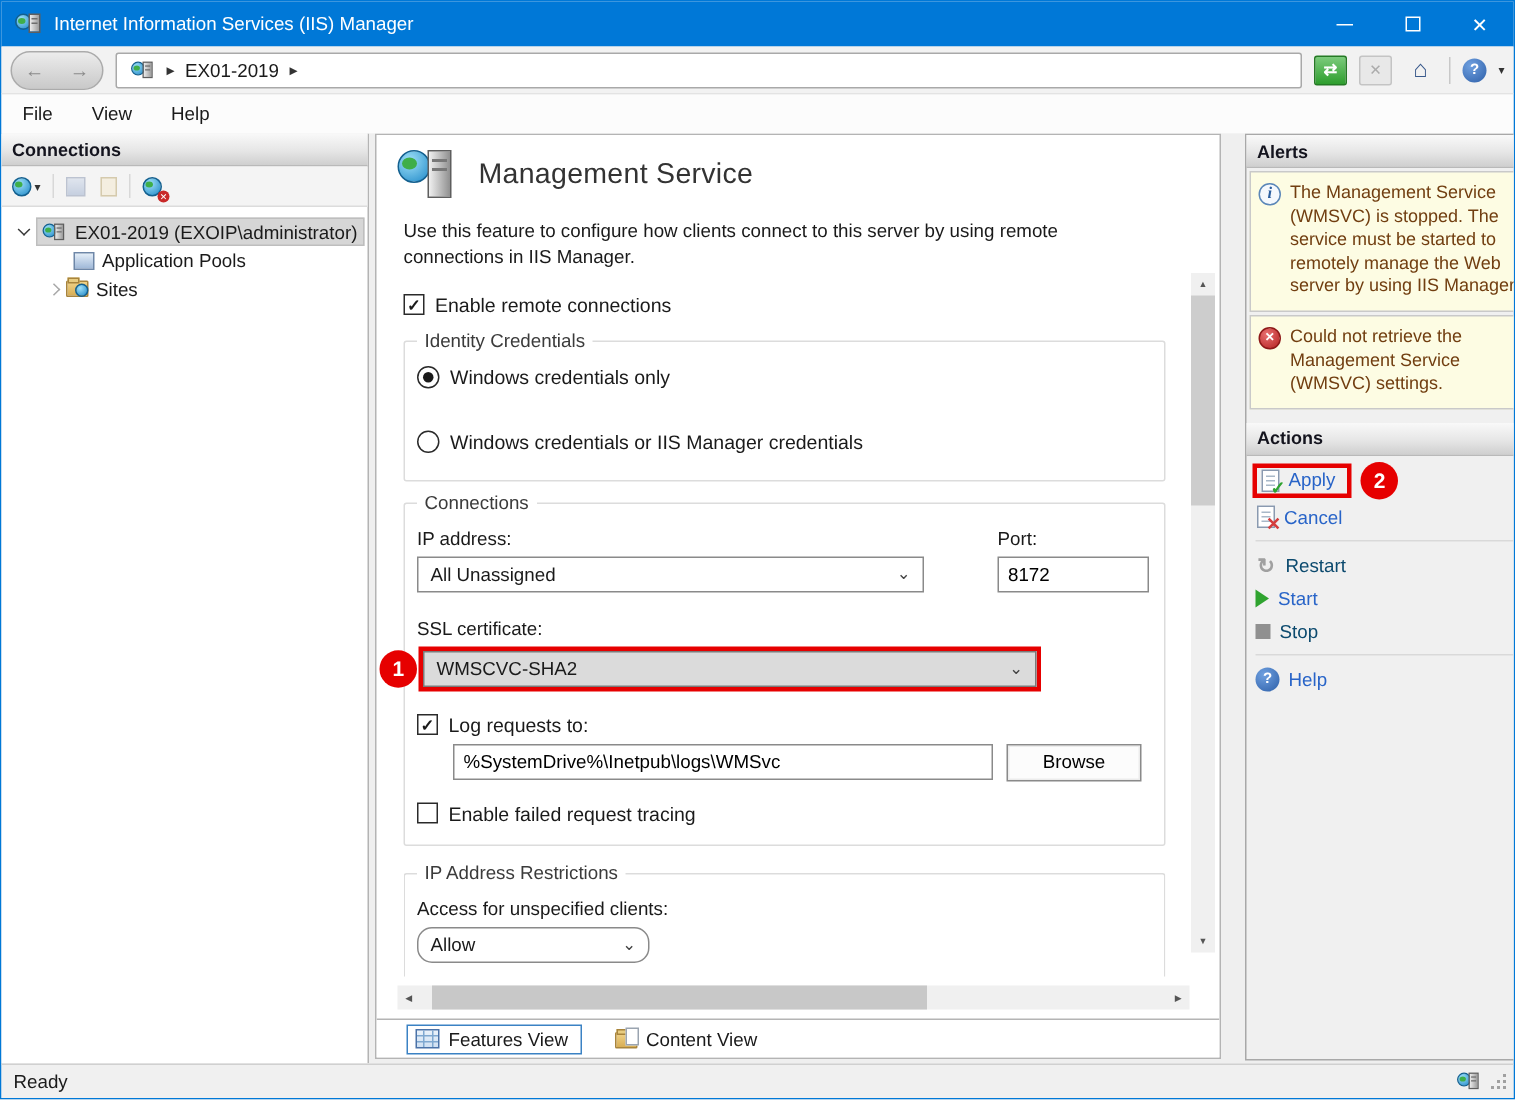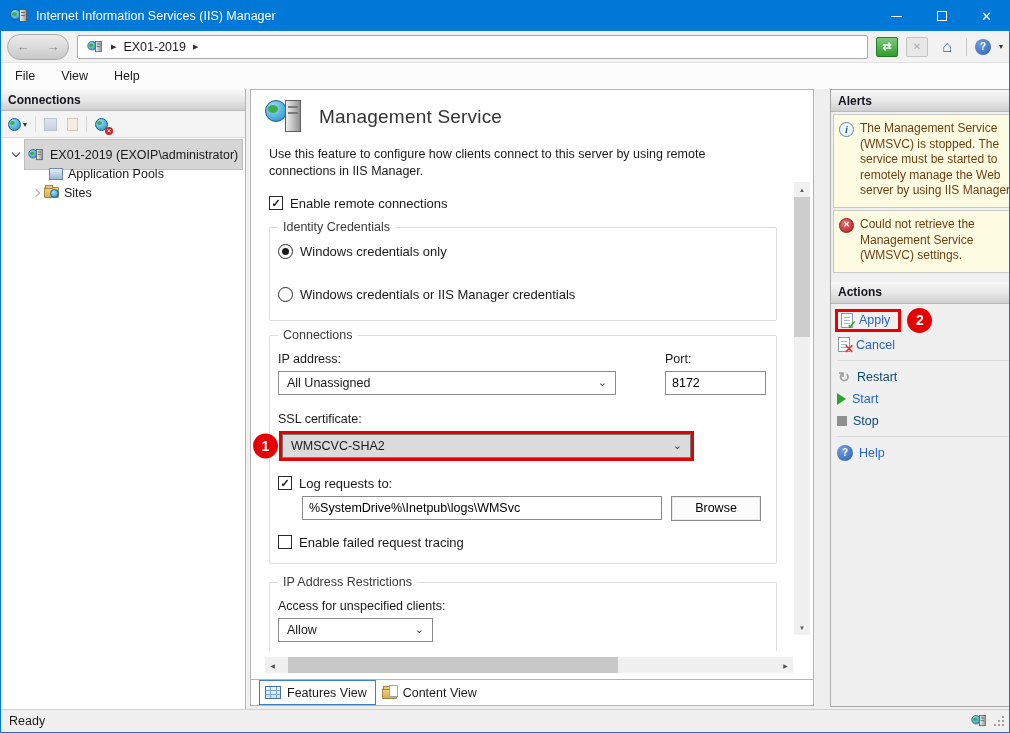--- a/index.html
+++ b/index.html
@@ -56,21 +56,21 @@
   .ct-globe::after { content:""; position:absolute; left:1px; top:2px; width:5px; height:4px; background:#3FAE49; border-radius:50%; }
   .ct-floppy { width:13px; height:13px; background:linear-gradient(#C8D4E8,#8FA4C8); border:1px solid #7A8AA8; opacity:.45; }
   .ct-page { width:11px; height:13px; background:#F4E8C8; border:1px solid #B09858; opacity:.45; }
   .ct-del-badge { position:absolute; right:-3px; bottom:-2px; width:8px; height:8px; border-radius:50%; background:#C82828; color:#fff; font-size:6px; display:flex; align-items:center; justify-content:center; }
   .ct-sep { width:1px; height:16px; background:#D8D8D8; }
   .tree { padding-top:7px; font-size:12.5px; }
   .tree-row { height:19px; display:flex; align-items:center; gap:5px; }
   .chev { width:6px; height:6px; border-right:1.6px solid #3A3A3A; border-bottom:1.6px solid #3A3A3A; flex-shrink:0; }
   .chev.down { transform:rotate(45deg); margin-top:-3px; }
   .chev.right { transform:rotate(-45deg); border-color:#A8A8A8; }
-  .sel-wrap { display:flex; align-items:center; gap:5px; background:#D6D6D6; border:1px solid #BEBEBE; padding:0 4px 0 2px; height:31px; }
+  .sel-wrap { display:flex; align-items:center; gap:5px; background:#D6D6D6; border:1px solid #BEBEBE; padding:0 4px 0 2px; height:19px; }
   .pool-ico { width:14px; height:12px; background:linear-gradient(#E4EEF8,#9FB8D8); border:1px solid #6E87A8; flex-shrink:0; }
   .fold-tree { width:15px; height:11px; background:linear-gradient(#F0D288,#D8AE54); border:1px solid #A8843C; border-radius:1px; position:relative; flex-shrink:0; }
   .fold-tree::before { content:""; position:absolute; left:0; top:-3px; width:6px; height:2px; background:#E8CC80; border:1px solid #A8843C; }
   .fold-tree::after { content:""; position:absolute; right:-1px; bottom:-1px; width:7px; height:7px; border-radius:50%; background:radial-gradient(circle at 35% 30%, #9FE0F8, #1E88C8); border:1px solid #14608F; }
 
   
   .center-col { flex:1; display:flex; flex-direction:column; padding:0 16px 3px 4px; }
   .feature-panel { flex:1; background:#fff; border:1px solid #B4B4B4; display:flex; flex-direction:column; position:relative; overflow:hidden; }
   .feat-header { padding:8px 18px 0 14px; }
   .feat-title-row { display:flex; align-items:center; gap:14px; }
@@ -111,21 +111,21 @@
   .vscroll { position:absolute; right:3px; top:92px; bottom:70px; width:16px; background:#F0F0F0; display:flex; flex-direction:column; }
   .scroll-arrow { height:15px; display:flex; align-items:center; justify-content:center; font-size:6px; color:#555; flex-shrink:0; }
   .vthumb { height:140px; background:#CDCDCD; }
   .vspacer { flex:1; }
   .hscroll { height:16px; background:#F0F0F0; margin:6px 20px 6px 14px; display:flex; align-items:center; flex-shrink:0; }
   .hscroll .scroll-arrow { width:15px; height:16px; }
   .hthumb { width:330px; height:16px; background:#C8C8C8; margin-left:8px; }
   .hspacer { flex:1; }
 
   
-  .tabs-row { height:26px; border-top:1px solid #B4B4B4; background:#fff; display:flex; padding-left:8px; gap:0; flex-shrink:0; }
+  .tabs-row { height:26px; border-top:1px solid #B4B4B4; background:#fff; display:flex; align-items:center; padding-left:20px; gap:16px; flex-shrink:0; }
   .tab { display:flex; align-items:center; gap:6px; padding:2px 8px 2px 5px; font-size:12.5px; border:1px solid transparent; }
   .tab.sel { border-color:#3B82C4; }
   .grid-ico { width:16px; height:13px; border:1px solid #4A72A8; background:linear-gradient(#EAF2FA,#CFE0F2); position:relative; }
   .grid-ico::before { content:""; position:absolute; left:0; right:0; top:3px; height:1px; background:#7FA8D0; box-shadow:0 4px 0 #7FA8D0; }
   .grid-ico::after { content:""; position:absolute; top:0; bottom:0; left:4px; width:1px; background:#7FA8D0; box-shadow:6px 0 0 #7FA8D0; }
   .fold-ico { width:15px; height:11px; background:linear-gradient(#F0D288,#D8AE54); border:1px solid #A8843C; border-radius:1px; position:relative; margin-top:2px; }
   .fold-ico::before { content:""; position:absolute; left:0; top:-3px; width:6px; height:2px; background:#E8CC80; border:1px solid #A8843C; }
   .fold-ico::after { content:""; position:absolute; right:-2px; top:-4px; width:7px; height:10px; background:#fff; border:1px solid #9AA4B0; }
 
   
@@ -321,21 +321,21 @@
 
             <div class="cb-row" style="margin-top:14px; margin-bottom:3px;">
               <span class="cb"></span>
               <span>Enable failed request tracing</span>
             </div>
           </div>
 
           <div class="group cut" style="margin-top:18px; height:125px;">
             <span class="group-label">IP Address Restrictions</span>
             <div class="field-label">Access for unspecified clients:</div>
-            <div class="select-box" style="width:155px;">
+            <div class="select-box" style="width:155px;border-radius:10px;">
               <span>Allow</span>
               <span class="sel-caret">⌄</span>
             </div>
             <div style="display:flex; gap:9px; margin-top:12px; align-items:flex-start;">
               <div class="restrict-table">
                 <div class="rt-head">
                   <span class="c1">Mode</span>
                   <span class="c2">Requestor</span>
                 </div>
               </div>

